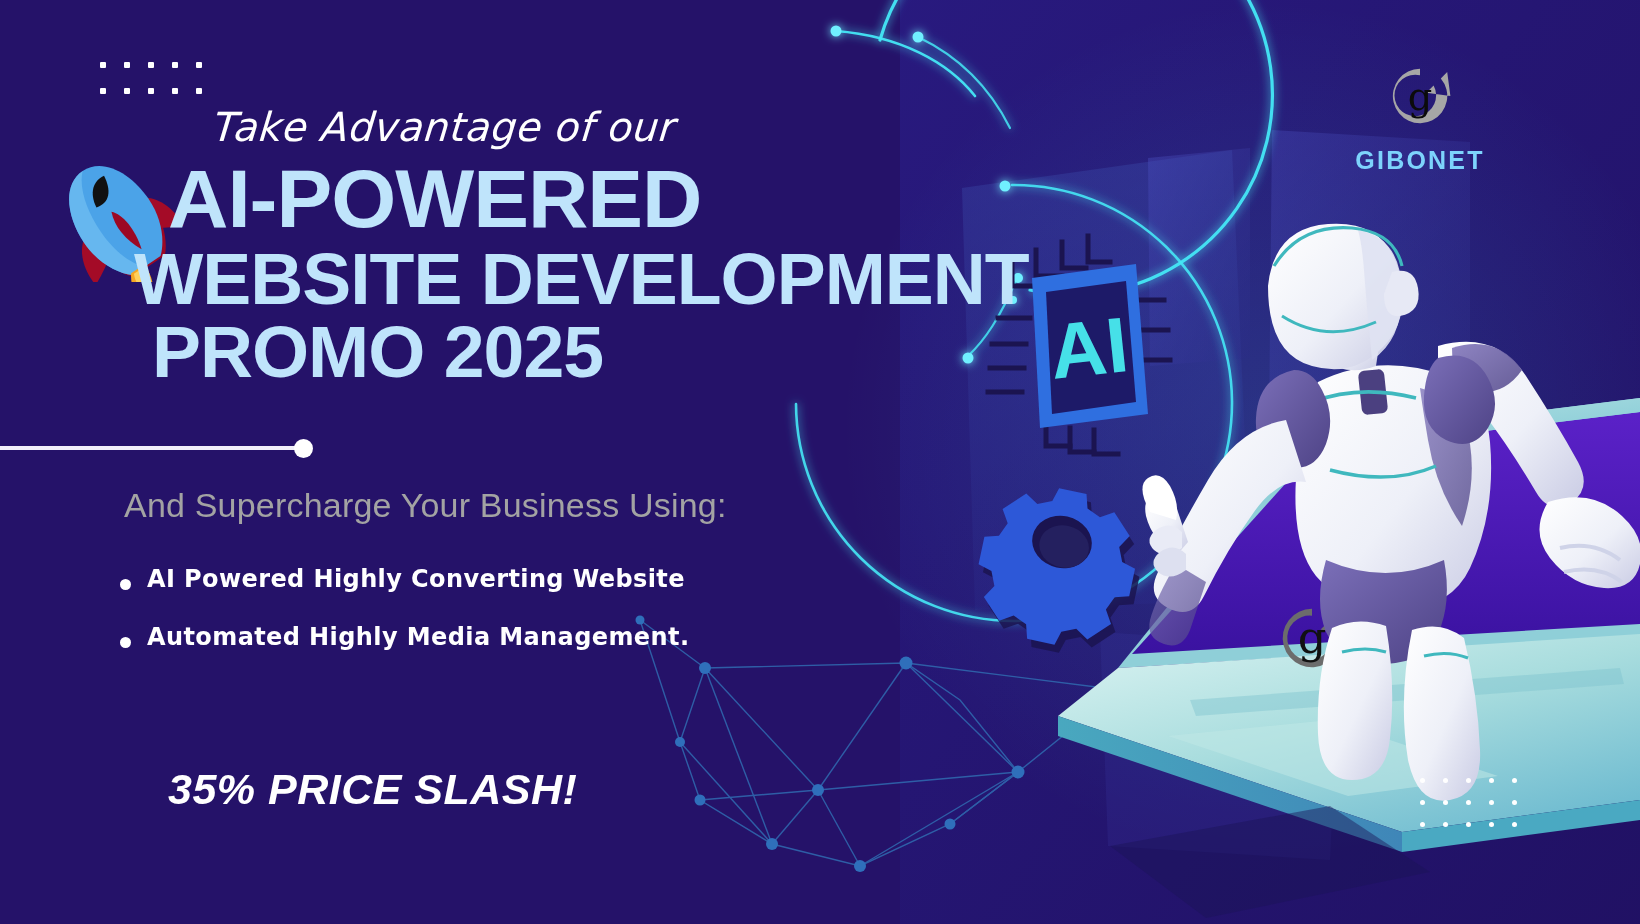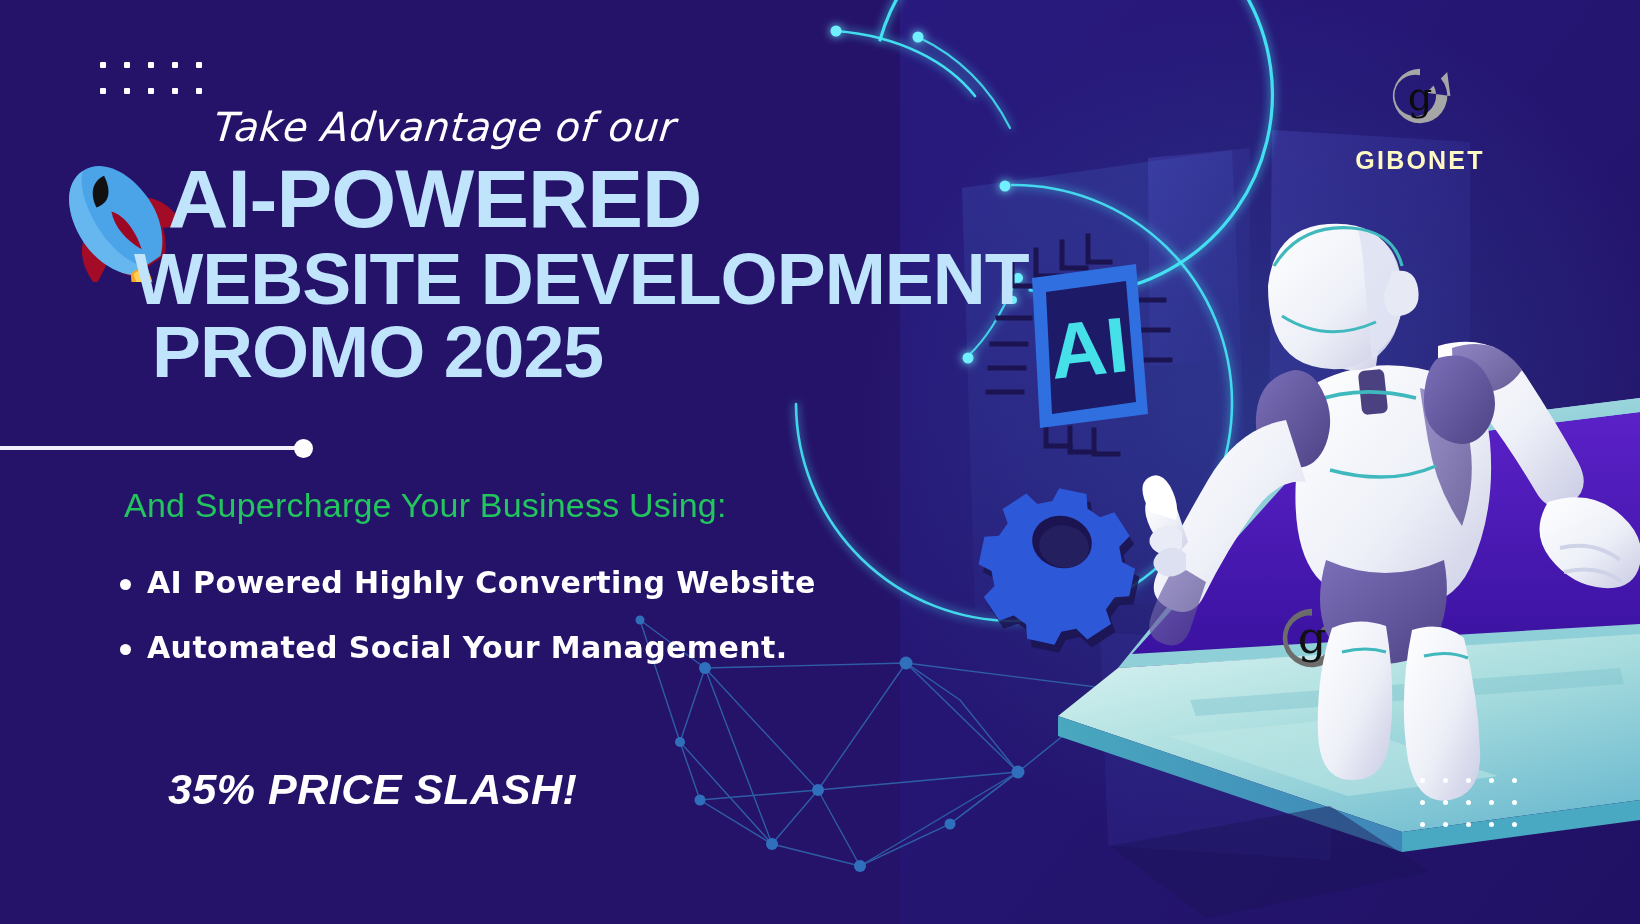--- a/index.html
+++ b/index.html
@@ -69,34 +69,34 @@
     position:absolute; left:0px; top:446px;
     width:300px; height:4px; background:#f2f0fa;
   }
   .rule-knob {
     position:absolute; left:294px; top:439px;
     width:19px; height:19px; border-radius:50%; background:#ffffff;
   }
 
   .subhead {
     position:absolute; left:124px; top:486px;
-    font-size:34px; font-weight:400; color:#22c55e;
+    font-size:34px; font-weight:400; color:#a3a3a3;
     letter-spacing:0.2px;
     font-family:"Liberation Sans", sans-serif;
   }
 
   .bullets { position:absolute; left:120px; top:565px; }
   .bullets li {
     list-style:none;
     display:flex; align-items:flex-start; gap:16px;
     margin-bottom:30px;
     color:#ffffff;
     font-family:"DejaVu Sans", sans-serif;
     font-weight:700;
-    font-size:30px;
+    font-size:24px;
     letter-spacing:0.4px;
   }
   .bullets .dot {
     width:11px; height:11px; border-radius:50%;
     background:#ffffff; margin-top:14px; flex:none;
   }
 
   .price {
     position:absolute; left:168px; top:765px;
     font-family:"Liberation Sans", sans-serif;
@@ -104,21 +104,21 @@
     font-size:43px;
     color:#ffffff;
     letter-spacing:0.5px;
   }
 
   
   .brand { position:absolute; left:1346px; top:64px; width:148px; text-align:center; }
   .brand-mark { width:64px; height:64px; margin:0 auto; display:block; }
   .brand-name {
     margin-top:18px;
-    color:#fef9c3;
+    color:#7dd3fc;
     font-weight:700;
     font-size:25px;
     letter-spacing:2.2px;
     font-family:"Liberation Sans", sans-serif;
   }
 </style>
 </head>
 <body>
 
 <div class="banner">
@@ -396,21 +396,21 @@
 
     <div class="subhead">And Supercharge Your Business Using:</div>
 
     <ul class="bullets">
       <li>
         <span class="dot"></span>
         <span>AI Powered Highly Converting Website</span>
       </li>
       <li>
         <span class="dot"></span>
-        <span>Automated Social Your Management.</span>
+        <span>Automated Highly Media Management.</span>
       </li>
     </ul>
 
     <div class="price">35% PRICE SLASH!</div>
   </div>
 
   <div class="brand">
     <svg class="brand-mark" viewBox="0 0 80 80">
       <path d="M40,6 A34,34 0 1 0 66,18 L74,10 L78,40 L48,36 L57,27 A26,26 0 1 1 40,14 Z" fill="#A6A6A6"></path>
       <text x="40" y="58" font-family="DejaVu Serif, serif" font-size="48" fill="#0b0b0b" text-anchor="middle">g</text>

